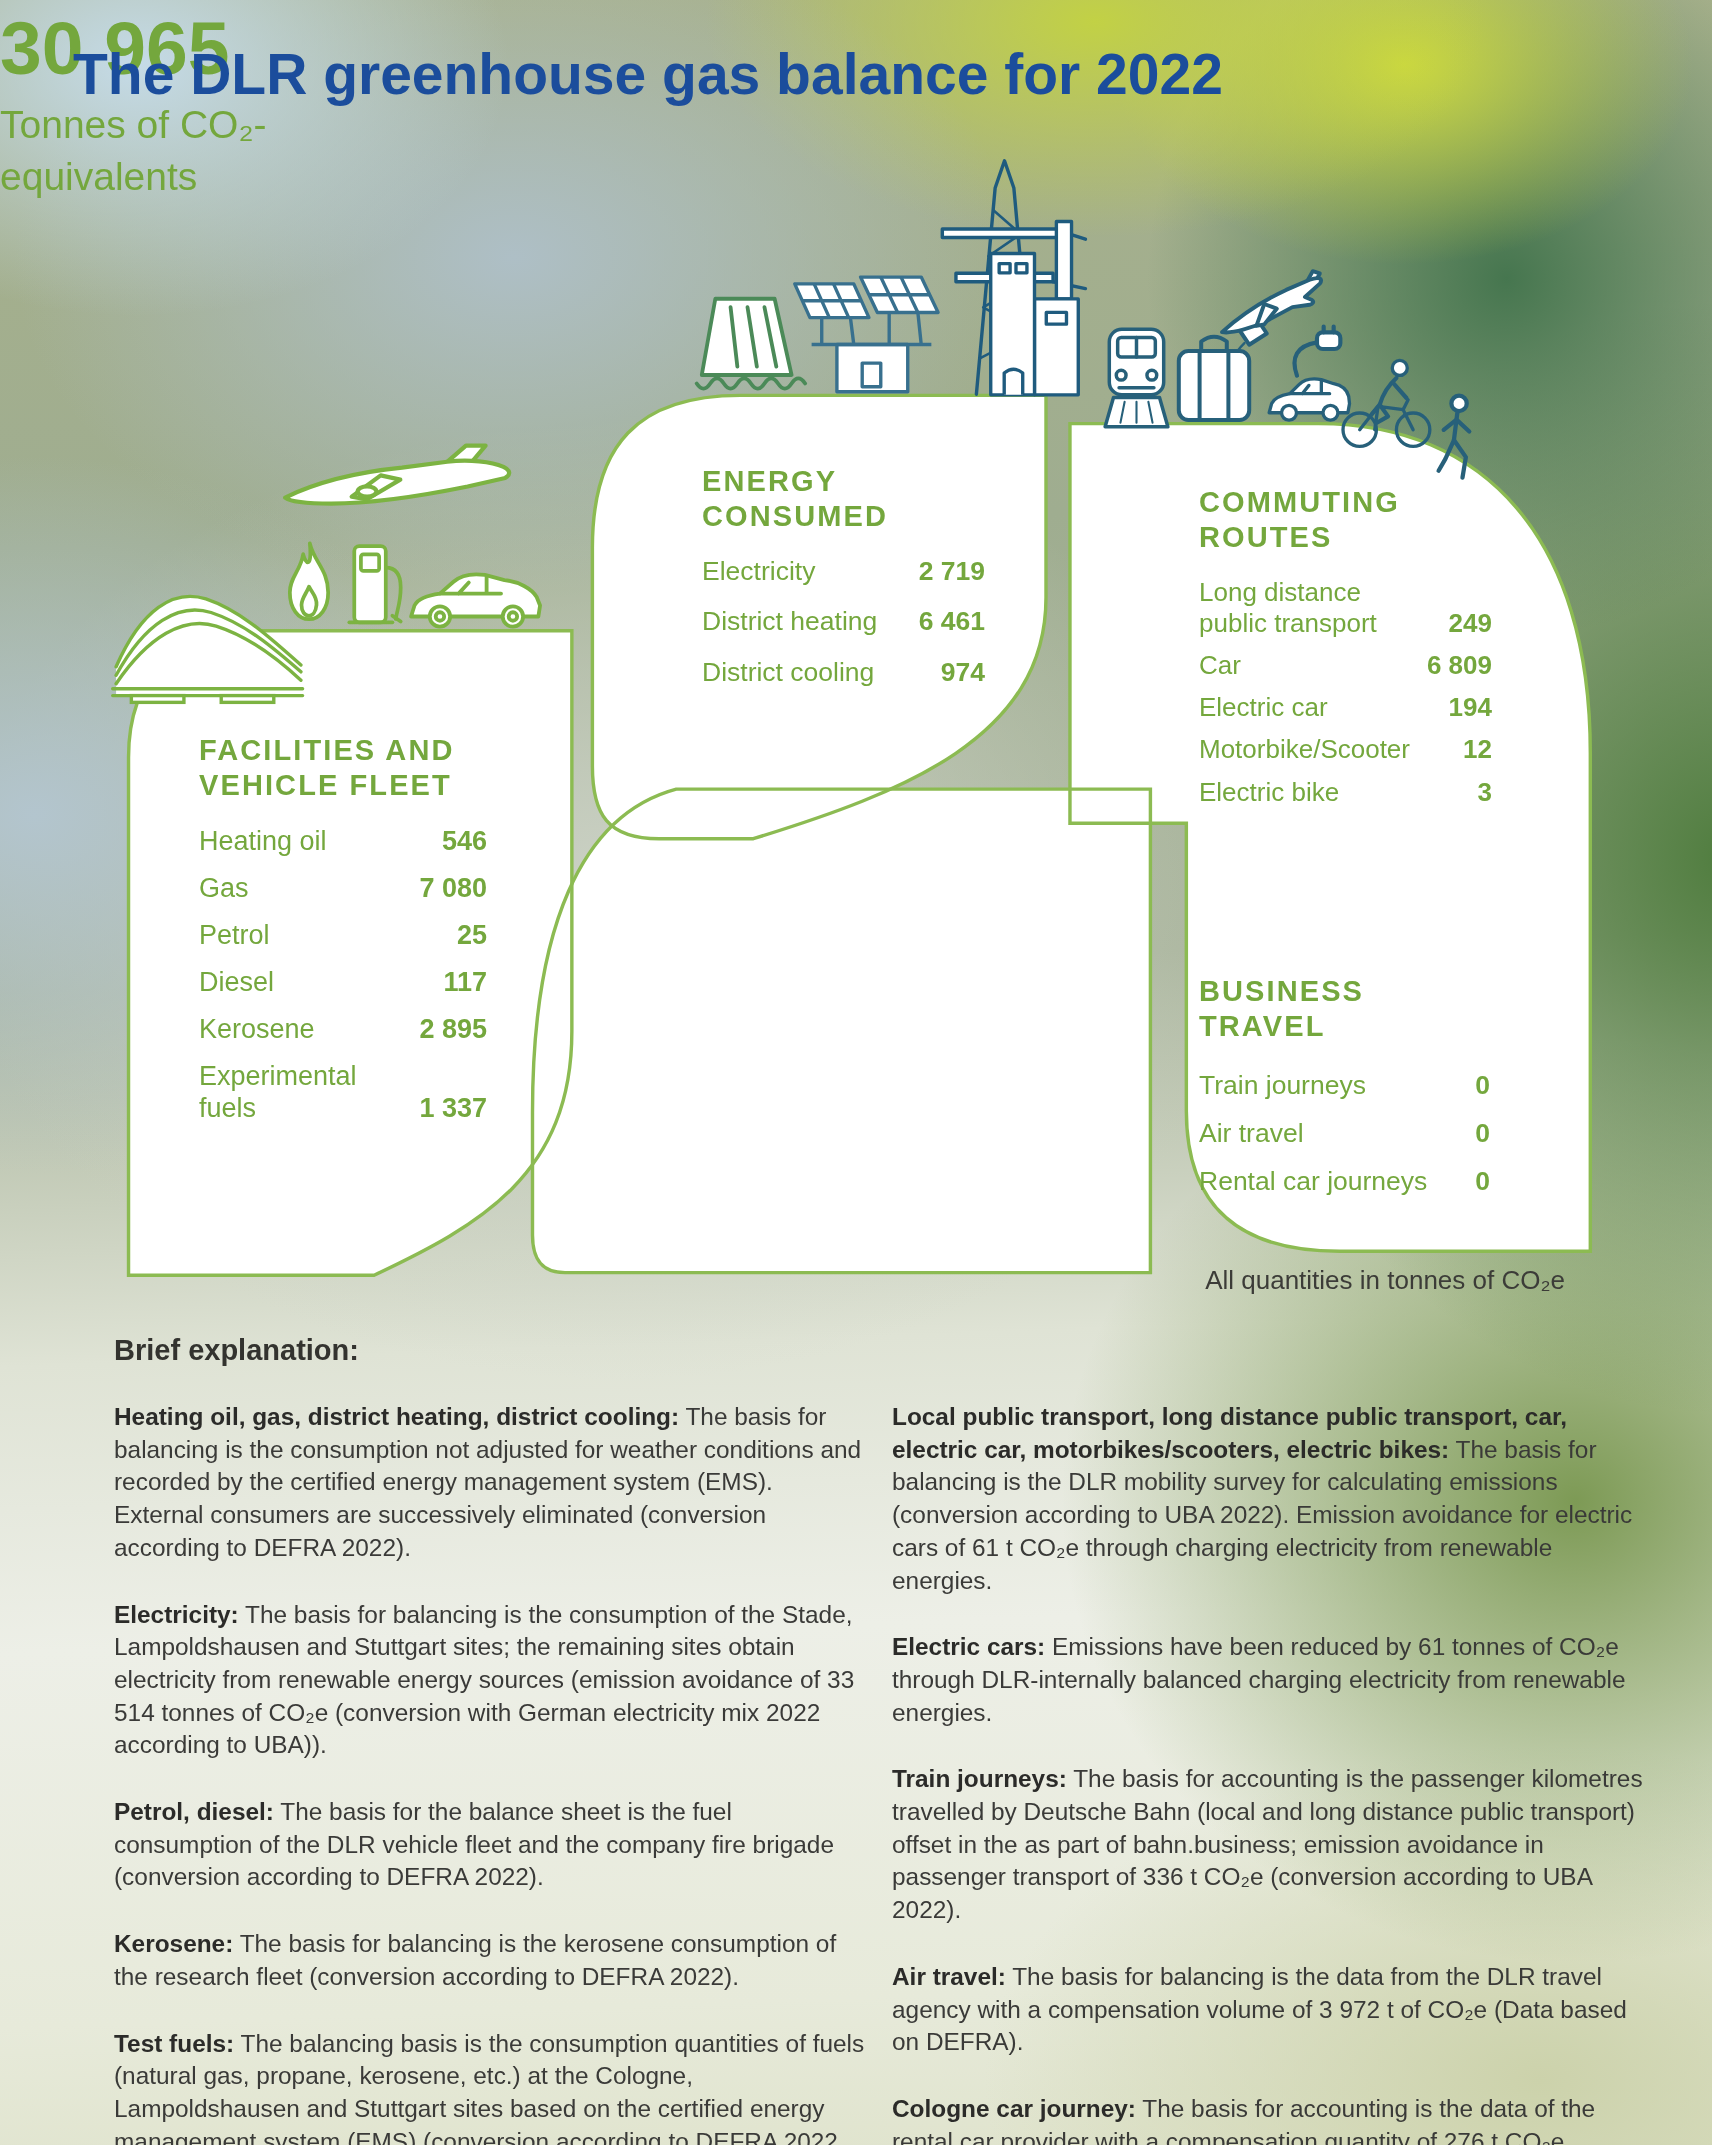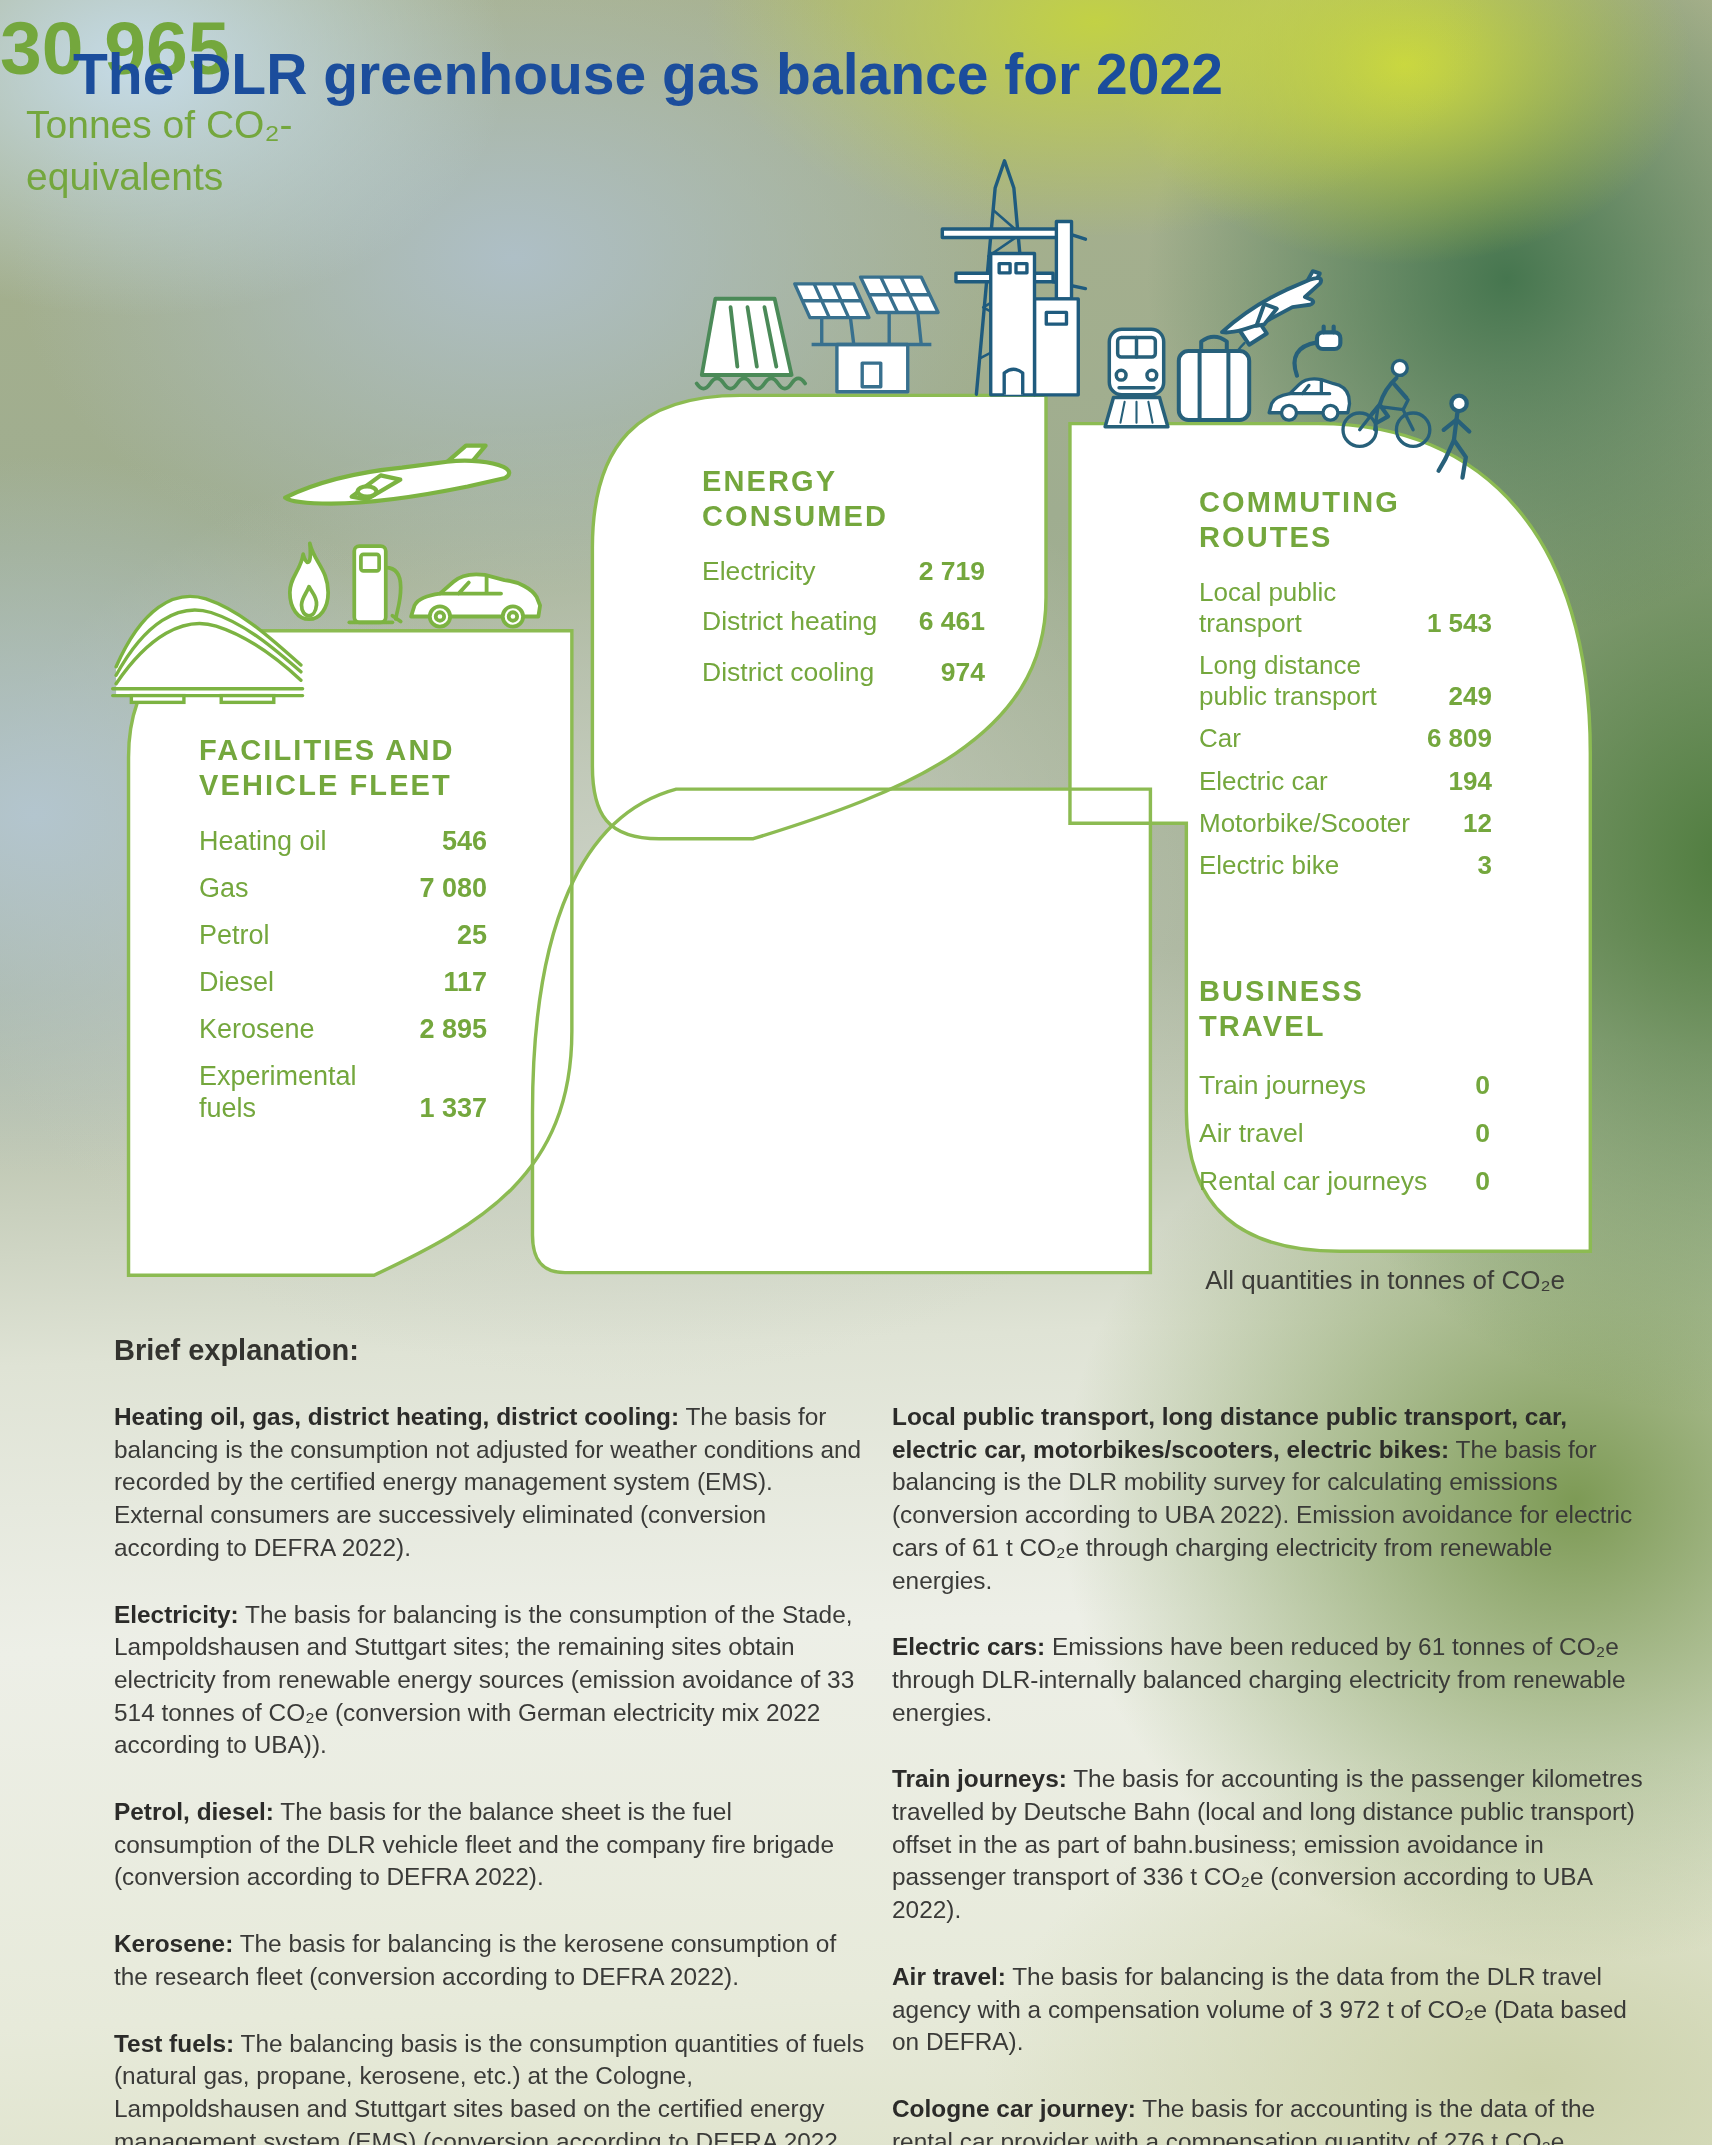--- a/index.html
+++ b/index.html
@@ -32,21 +32,21 @@
   .ene{left:702px;top:464px;width:283px;}
   .ene .row{font-size:26.5px;line-height:1.2;margin-bottom:19px;}
   .com{left:1199px;top:485px;width:293px;}
   .com .row{font-size:26px;line-height:1.2;margin-bottom:11px;}
   .bus{left:1199px;top:974px;width:291px;}
   .bus .row{font-size:26.5px;line-height:1.2;margin-bottom:16.3px;}
   .bus .ptitle{margin-bottom:26px;}
   .tot{left:665px;top:907px;width:411px;color:#74a73d;}
   .tot .tlabel{font-size:39px;font-weight:bold;letter-spacing:4.3px;}
   .tot .tvalue{font-size:75px;font-weight:bold;line-height:1.05;margin-top:8.6px;}
-  .tot .tunit{font-size:39px;line-height:1.32;margin-top:12px;white-space:pre-line;padding-left:26px;}
+  .tot .tunit{font-size:39px;line-height:1.32;margin-top:12px;white-space:pre-line;}
   .footnote{position:absolute;right:147px;top:1265px;font-size:26px;color:#3c3c38;}
   .brief-h{position:absolute;left:114px;top:1334px;margin:0;font-size:29px;font-weight:bold;color:#33332f;}
   .col{position:absolute;top:1401px;width:753px;font-size:24.4px;line-height:1.34;color:#3a3a38;}
   .colL{left:114px;}
   .colR{left:892px;}
   .col p{margin:0 0 34px 0;}
   .col b{color:#2b2b29;}
 </style>
 </head>
 <body>
@@ -258,25 +258,20 @@
     <div class="row">
         <span class="lbl">District cooling</span>
         <span class="val">974</span>
       </div>
   </div>
 
   <div class="pc com">
     <div class="ptitle">COMMUTING
 ROUTES</div>
     <div class="row">
-        <span class="lbl">Local public
-transport</span>
-        <span class="val">1 543</span>
-      </div>
-    <div class="row">
         <span class="lbl">Long distance
 public transport</span>
         <span class="val">249</span>
       </div>
     <div class="row">
         <span class="lbl">Car</span>
         <span class="val">6 809</span>
       </div>
     <div class="row">
         <span class="lbl">Electric car</span>

